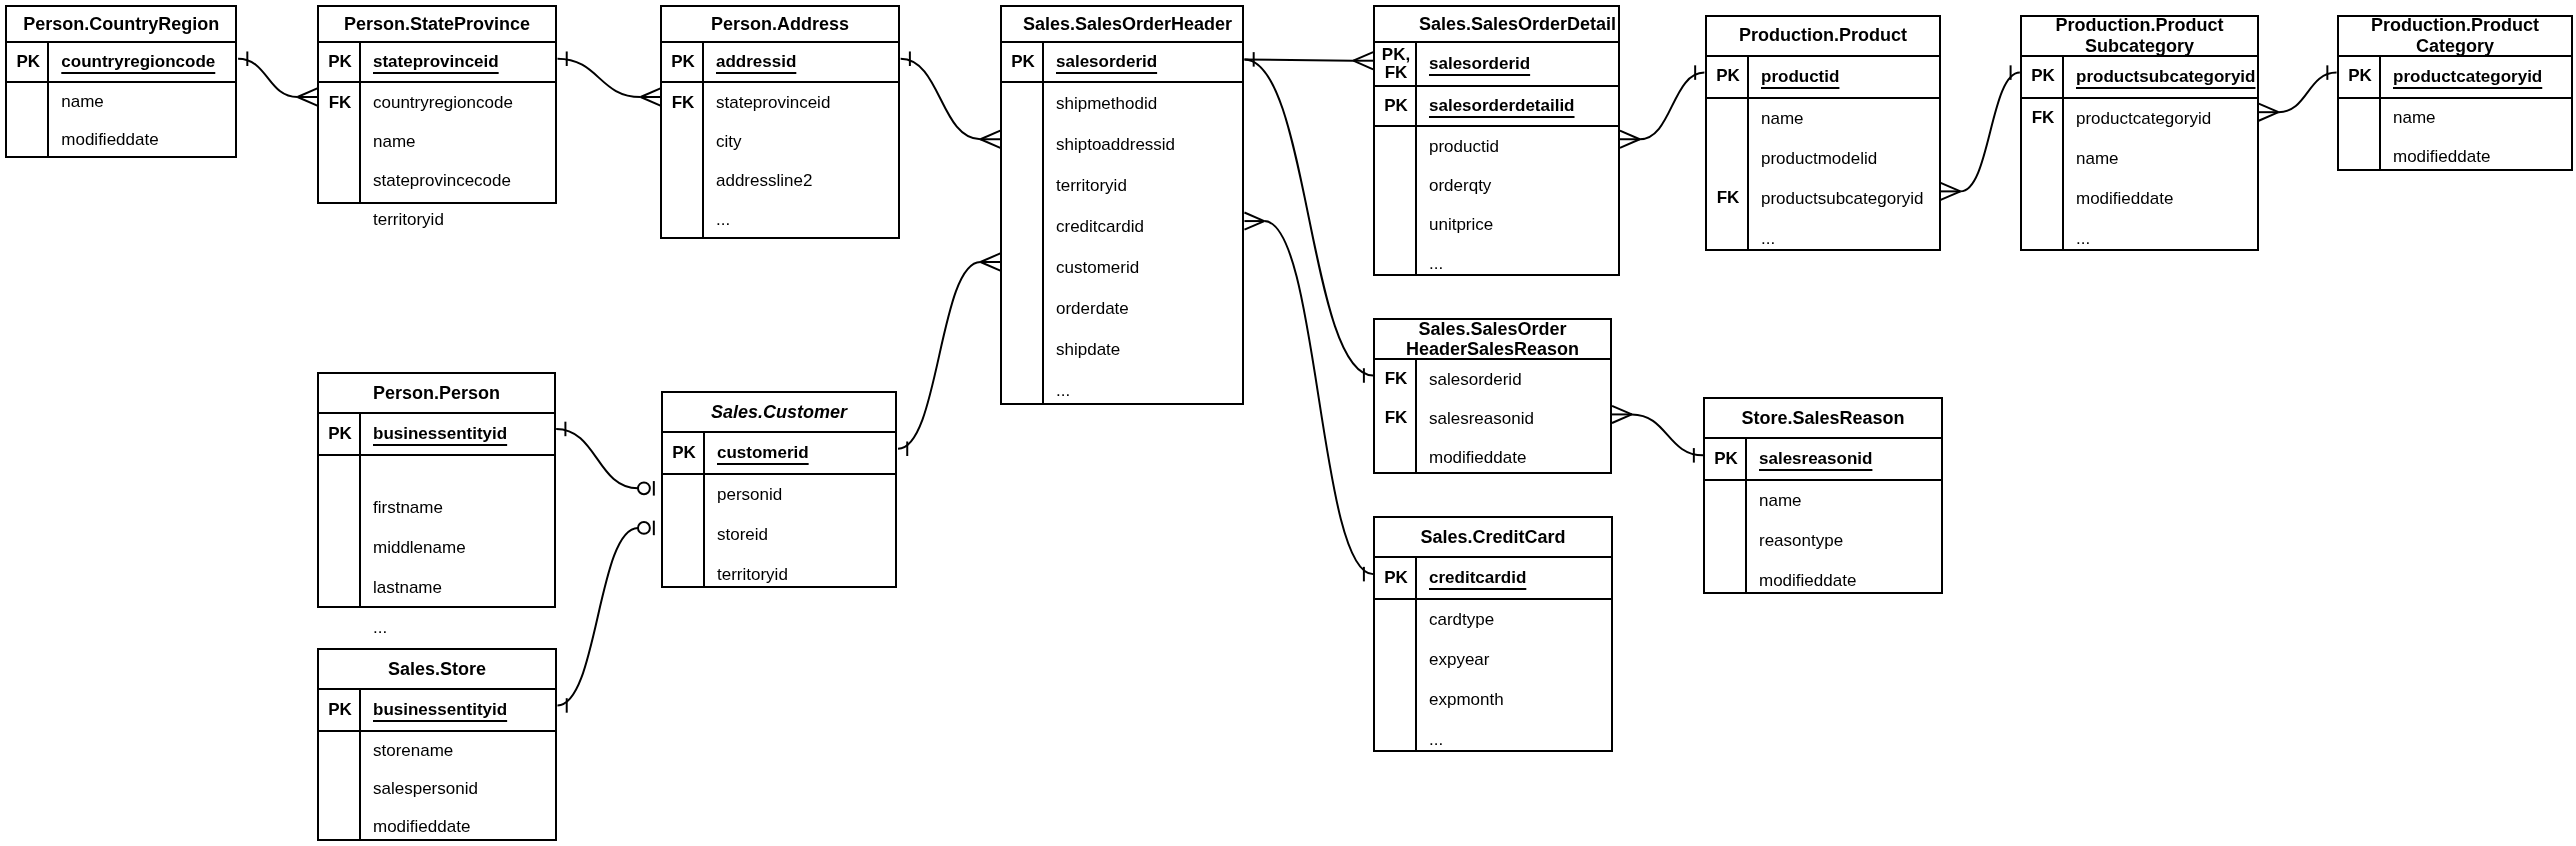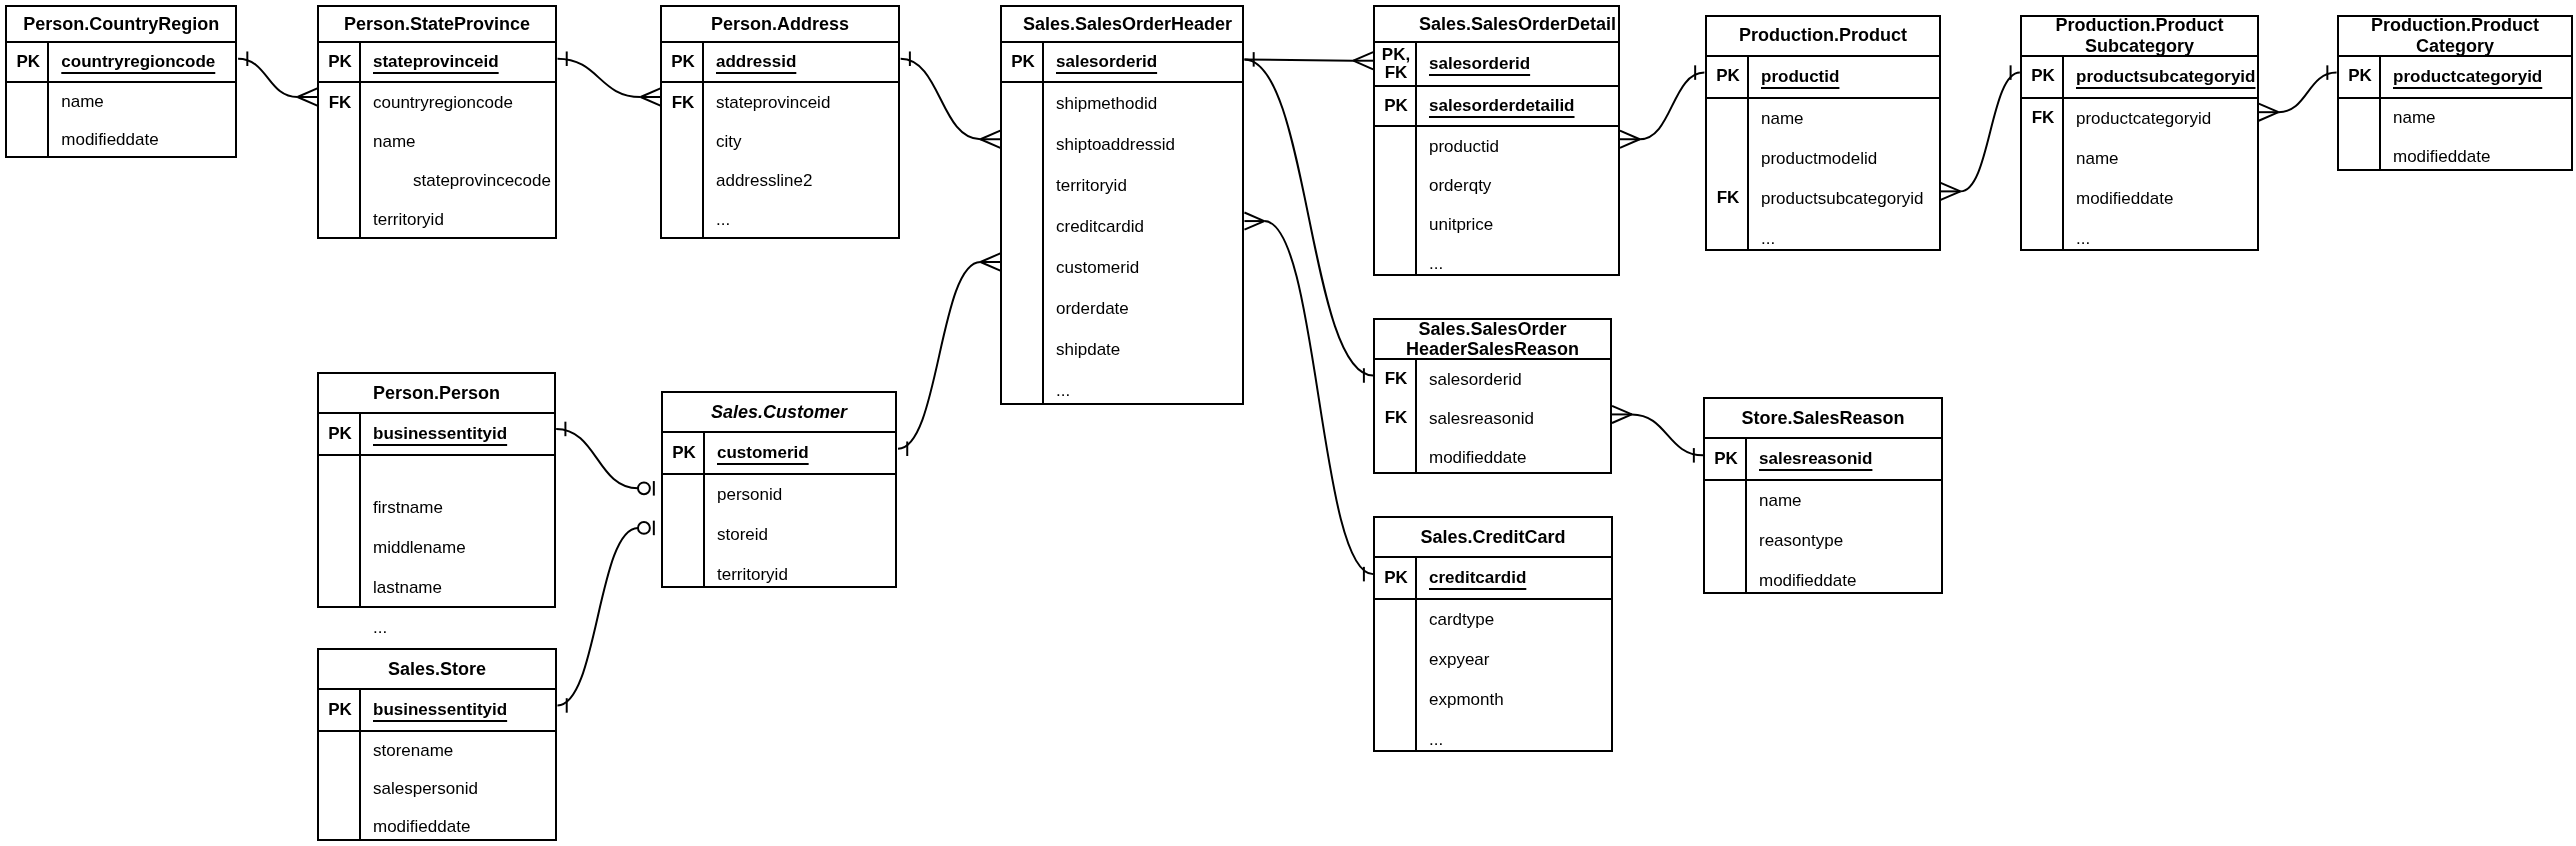--- a/index.html
+++ b/index.html
@@ -42,21 +42,21 @@
           <div class="row" style="height: 38px;">
             <div class="rk"></div>
             <div class="ra">name</div>
           </div>
           <div class="row" style="height: 38px;">
             <div class="rk"></div>
             <div class="ra">modifieddate</div>
           </div>
         </div>
       </div>
-      <div class="tbl" style="left: 317px; top: 5.3px; width: 240px; height: 234px;">
+      <div class="tbl" style="left: 317px; top: 5.3px; width: 240px; height: 199px;">
         <div class="ttl" style="height: 34px;">
           <span>Person.StateProvince</span>
         </div>
         <div class="kline" style="top: 34px;"></div>
         <div class="sec b">
           <div class="row" style="height: 38px;">
             <div class="rk">
               <span>PK</span>
             </div>
             <div class="ra pk">stateprovinceid</div>
@@ -66,21 +66,21 @@
           <div class="row" style="height: 39px;">
             <div class="rk">
               <span>FK</span>
             </div>
             <div class="ra">countryregioncode</div>
           </div>
           <div class="row" style="height: 39px;">
             <div class="rk"></div>
             <div class="ra">name</div>
           </div>
-          <div class="row" style="height: 39px; gap: 40px;">
+          <div class="row" style="height: 39px;">
             <div class="rk"></div>
             <div class="ra">stateprovincecode</div>
           </div>
           <div class="row" style="height: 39px;">
             <div class="rk"></div>
             <div class="ra">territoryid</div>
           </div>
         </div>
       </div>
       <div class="tbl" style="left: 660px; top: 5.3px; width: 240px; height: 234px;">

